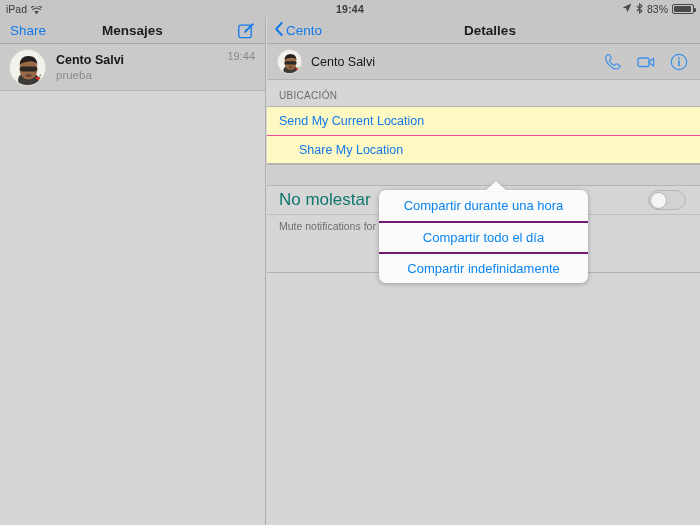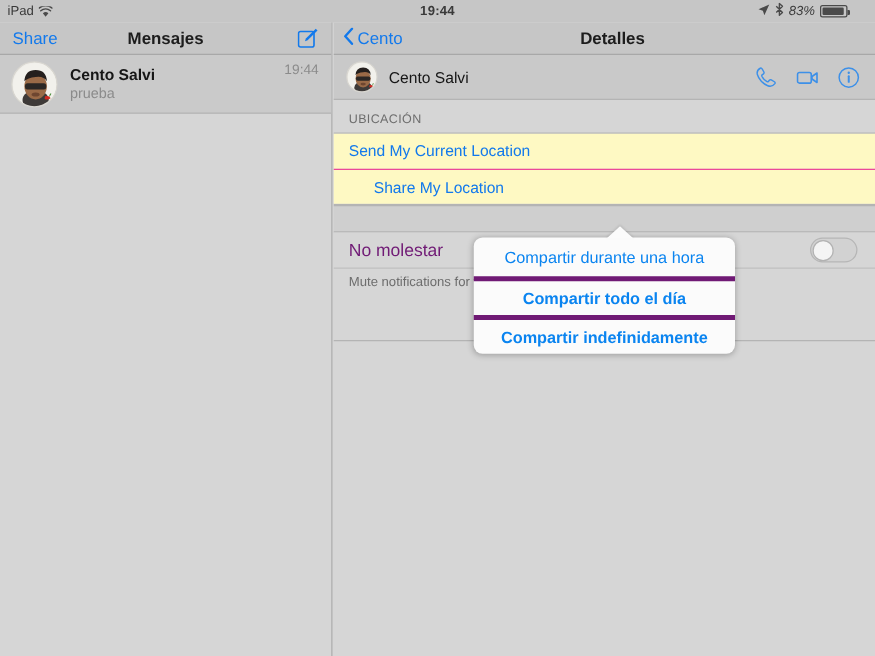--- a/index.html
+++ b/index.html
@@ -20,21 +20,21 @@
     font-size: 10.5px; color: #3a3a3a;
   }
   .sb-left { display: flex; align-items: center; gap: 4px; padding-left: 6px; }
   .sb-center {
     position: absolute; left: 0; right: 0; text-align: center;
     font-size: 10.5px; font-weight: bold; color: #3a3a3a;
     letter-spacing: .2px;
   }
   .sb-right {
     margin-left: auto; display: flex; align-items: center; gap: 4px;
-    padding-right: 22px; position: relative; z-index: 2; font-style: italic;
+    padding-right: 6px; position: relative; z-index: 2;
   }
   .sb-ipad { font-size: 10.5px; color: #3a3a3a; }
   .wifi-ico { display: inline-block; width: 11px; height: 9px; position: relative; }
   .batt {
     width: 22px; height: 9.5px; border: 1px solid #4a4a4a; border-radius: 2px;
     position: relative; display: inline-block;
   }
   .batt::after {
     content: ""; position: absolute; right: -3px; top: 2.5px;
     width: 2px; height: 4px; background: #4a4a4a; border-radius: 0 1px 1px 0;
@@ -132,21 +132,21 @@
   .cell + .cell { border-top: 1px solid #ec4899; padding-left: 32px; }
   .spacer-block { height: 22px; background: #cfcfcf;
     border-top: 1px solid #b4b4b4; border-bottom: 1px solid #b4b4b4; }
 
   .dnd-row {
     height: 29px; display: flex; align-items: center;
     padding: 0 14px 0 12px; background: #d6d6d6;
     border-bottom: 1px solid #c0c0c0;
     cursor: default;
   }
-  .dnd-label { font-size: 14px; color: #701a75; }
+  .dnd-label { font-size: 17px; color: #0f766e; }
   .toggle {
     margin-left: auto; width: 38px; height: 20px; border-radius: 10px;
     background: #d2d2d2; border: 1px solid #b6b6b6;
     position: relative; cursor: default;
   }
   .toggle-knob {
     position: absolute; left: 1px; top: 1px; width: 17px; height: 17px;
     border-radius: 50%; background: #f4f4f4;
     border: 1px solid #b2b2b2;
   }
@@ -169,21 +169,21 @@
     border-left: 11px solid transparent;
     border-right: 11px solid transparent;
     border-bottom: 10px solid #fbfbfb;
     z-index: 31;
     filter: drop-shadow(0 -1px 1px rgba(0,0,0,.12));
   }
   .pop-item {
     height: 31px; display: flex; align-items: center; justify-content: center;
     font-size: 13px; color: #0a84f0; cursor: default; text-align: left;
   }
-  .pop-item + .pop-item { border-top: 4px solid #701a75; font-weight: bold; }
+  .pop-item + .pop-item { border-top: 2px solid #701a75; }
 </style>
 </head>
 <body>
 
 <div id="app">
 
   <div class="statusbar">
     <div class="sb-left">
       <span class="sb-ipad">iPad</span>
       <span class="wifi-ico">

